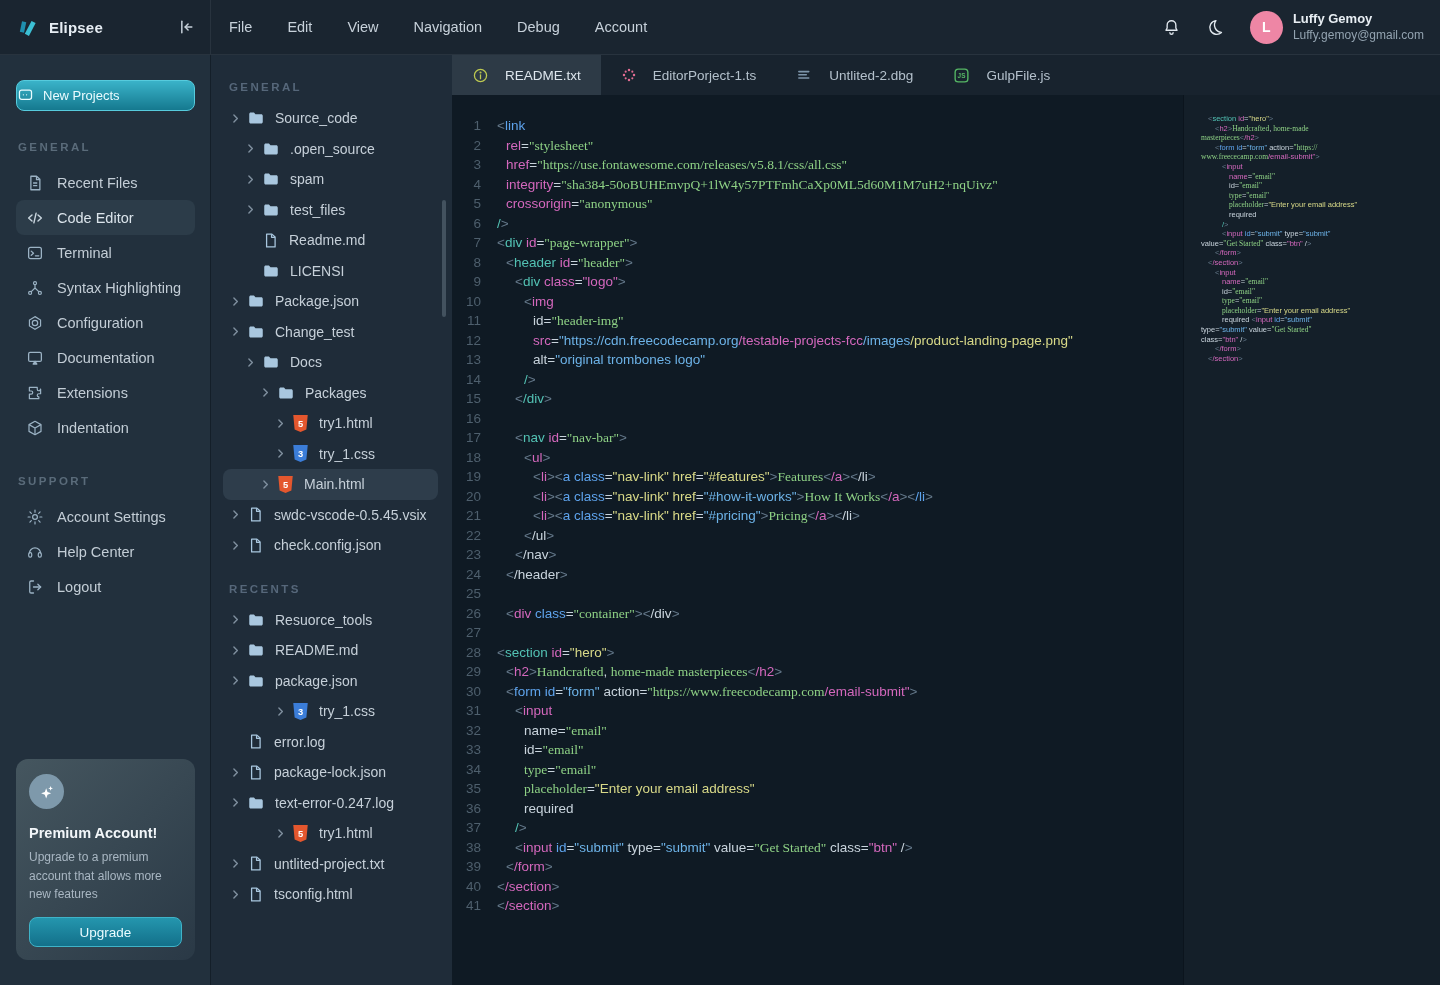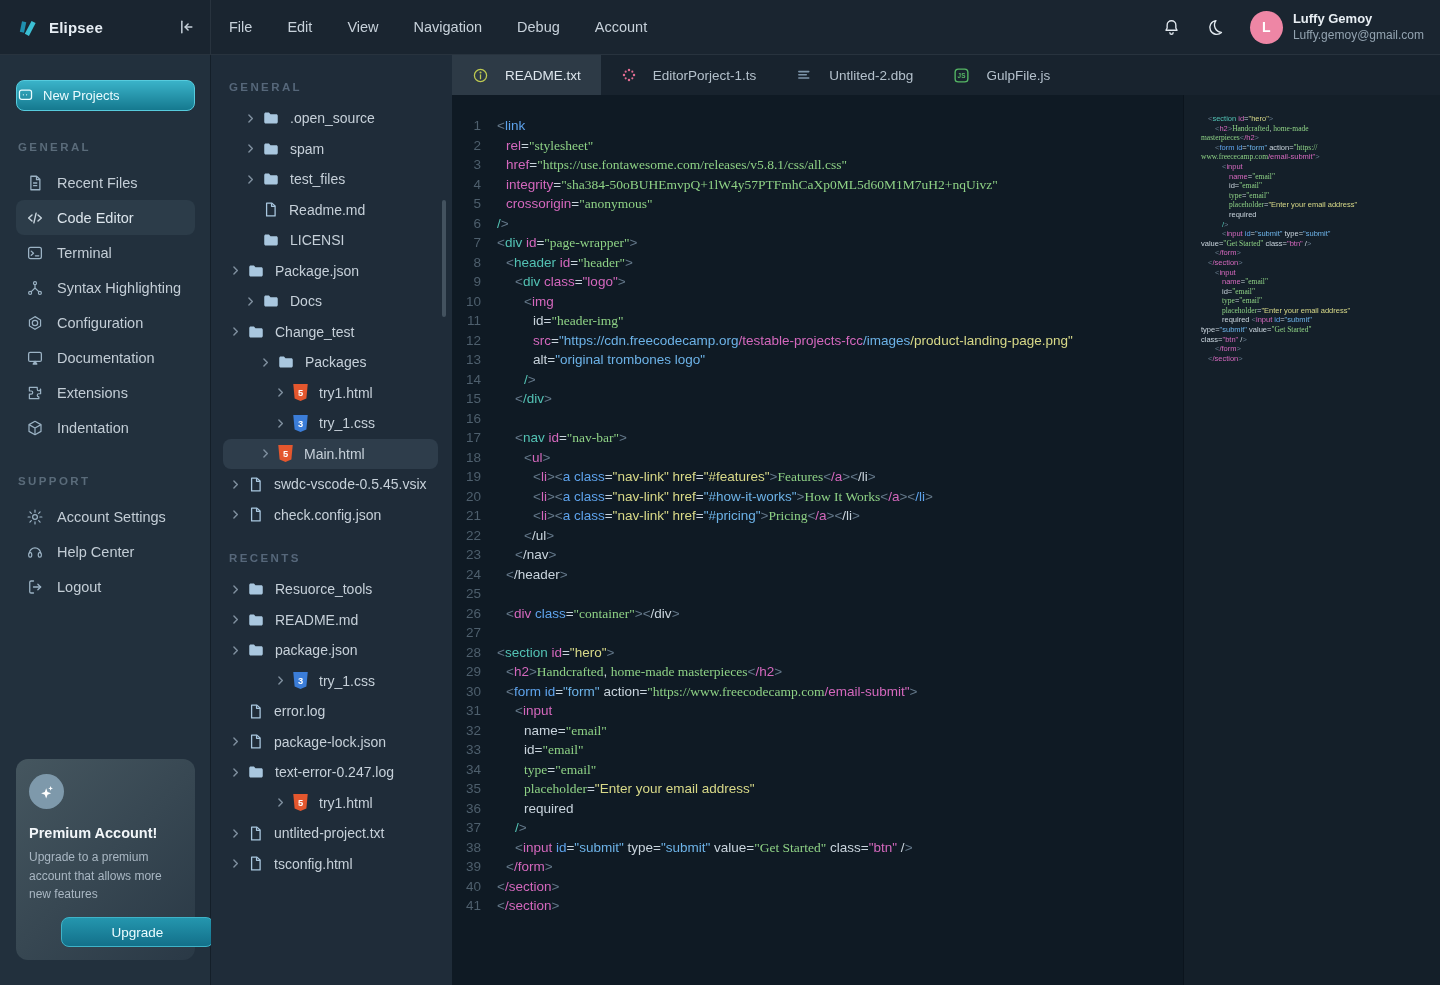--- a/index.html
+++ b/index.html
@@ -48,21 +48,21 @@
 
   .premium { margin-top:auto; border-radius:12px; padding:15px 13px 13px;
     background:linear-gradient(135deg,#46575f 0%,#36playing 0%,#3d4e5b 0%,#2a3946 85%);
     background:linear-gradient(135deg,#45565f,#2a3946); }
   .premium-icn { width:35px; height:35px; border-radius:50%; background:#7e99ab;
     display:flex; align-items:center; justify-content:center; }
   .premium-title { margin-top:16px; color:#f2f6f9; font-size:14.5px; font-weight:700; }
   .premium-body { margin-top:7px; color:#a9b7c3; font-size:12px; line-height:1.55; }
   .btn-upgrade { margin-top:13px; width:100%; height:30px; border-radius:8px; cursor:pointer;
     border:1px solid #3fb3c8; background:linear-gradient(180deg,#2496ae,#13708a);
-    color:#eafcff; font-size:13.5px; font-family:inherit;margin-left:32px; }
+    color:#eafcff; font-size:13.5px; font-family:inherit; }
 
   
   .filetree { width:241px; background:#1f2c39; padding-top:26px; position:relative;
     flex-shrink:0; overflow:hidden; }
   .tree-title { padding:0 0 10px 18px; font-size:11.5px; letter-spacing:2.4px;
     color:#56ure; color:#56677a; font-weight:600; }
   .tree-title.recents { padding-top:22px; }
   .tree-row { height:30.5px; display:flex; align-items:center; color:#c6d0d9;
     font-size:14px; cursor:pointer; }
   .tree-row.selected { background:#2e3d4b; border-radius:8px; margin:0 14px 0 12px; }
@@ -284,20 +284,33 @@
           </div>
         <div class="premium-title">Premium Account!</div>
         <div class="premium-body">Upgrade to a premium account that allows more new features</div>
         <button class="btn-upgrade">Upgrade</button>
       </div>
     </aside>
 
     <div class="filetree" id="filetree-slot">
       <div class="tree-scroll"></div>
     <div class="tree-title">GENERAL</div>
+        <div class="tree-row" style="padding-left: 18px;">
+          <span class="icn chev">
+            <svg width="11" height="11" viewBox="0 0 24 24" fill="none" stroke="#8191a0" stroke-width="3" stroke-linecap="round" stroke-linejoin="round">
+              <path d="m8.5 4.5 7.5 7.5-7.5 7.5"></path>
+            </svg>
+          </span>
+          <span class="icn">
+            <svg width="18" height="18" viewBox="0 0 24 24">
+              <path d="M3 6.8c0-1.1.9-2 2-2h4.3l2 2.3H19c1.1 0 2 .9 2 2v8.1c0 1.1-.9 2-2 2H5c-1.1 0-2-.9-2-2z" fill="#a9c7df"></path>
+            </svg>
+          </span>
+          <span class="tree-label">Source_code</span>
+        </div>
         <div class="tree-row" style="padding-left: 33px;">
           <span class="icn chev">
             <svg width="11" height="11" viewBox="0 0 24 24" fill="none" stroke="#8191a0" stroke-width="3" stroke-linecap="round" stroke-linejoin="round">
               <path d="m8.5 4.5 7.5 7.5-7.5 7.5"></path>
             </svg>
           </span>
           <span class="icn">
             <svg width="18" height="18" viewBox="0 0 24 24">
               <path d="M3 6.8c0-1.1.9-2 2-2h4.3l2 2.3H19c1.1 0 2 .9 2 2v8.1c0 1.1-.9 2-2 2H5c-1.1 0-2-.9-2-2z" fill="#a9c7df"></path>
             </svg>
@@ -355,45 +368,45 @@
               <path d="m8.5 4.5 7.5 7.5-7.5 7.5"></path>
             </svg>
           </span>
           <span class="icn">
             <svg width="18" height="18" viewBox="0 0 24 24">
               <path d="M3 6.8c0-1.1.9-2 2-2h4.3l2 2.3H19c1.1 0 2 .9 2 2v8.1c0 1.1-.9 2-2 2H5c-1.1 0-2-.9-2-2z" fill="#a9c7df"></path>
             </svg>
           </span>
           <span class="tree-label">Package.json</span>
         </div>
+        <div class="tree-row" style="padding-left: 18px;">
+          <span class="icn chev">
+            <svg width="11" height="11" viewBox="0 0 24 24" fill="none" stroke="#8191a0" stroke-width="3" stroke-linecap="round" stroke-linejoin="round">
+              <path d="m8.5 4.5 7.5 7.5-7.5 7.5"></path>
+            </svg>
+          </span>
+          <span class="icn">
+            <svg width="18" height="18" viewBox="0 0 24 24">
+              <path d="M3 6.8c0-1.1.9-2 2-2h4.3l2 2.3H19c1.1 0 2 .9 2 2v8.1c0 1.1-.9 2-2 2H5c-1.1 0-2-.9-2-2z" fill="#a9c7df"></path>
+            </svg>
+          </span>
+          <span class="tree-label">Change_test</span>
+        </div>
         <div class="tree-row" style="padding-left: 33px;">
           <span class="icn chev">
             <svg width="11" height="11" viewBox="0 0 24 24" fill="none" stroke="#8191a0" stroke-width="3" stroke-linecap="round" stroke-linejoin="round">
               <path d="m8.5 4.5 7.5 7.5-7.5 7.5"></path>
             </svg>
           </span>
           <span class="icn">
             <svg width="18" height="18" viewBox="0 0 24 24">
               <path d="M3 6.8c0-1.1.9-2 2-2h4.3l2 2.3H19c1.1 0 2 .9 2 2v8.1c0 1.1-.9 2-2 2H5c-1.1 0-2-.9-2-2z" fill="#a9c7df"></path>
             </svg>
           </span>
           <span class="tree-label">Docs</span>
-        </div>
-        <div class="tree-row" style="padding-left: 18px;">
-          <span class="icn chev">
-            <svg width="11" height="11" viewBox="0 0 24 24" fill="none" stroke="#8191a0" stroke-width="3" stroke-linecap="round" stroke-linejoin="round">
-              <path d="m8.5 4.5 7.5 7.5-7.5 7.5"></path>
-            </svg>
-          </span>
-          <span class="icn">
-            <svg width="18" height="18" viewBox="0 0 24 24">
-              <path d="M3 6.8c0-1.1.9-2 2-2h4.3l2 2.3H19c1.1 0 2 .9 2 2v8.1c0 1.1-.9 2-2 2H5c-1.1 0-2-.9-2-2z" fill="#a9c7df"></path>
-            </svg>
-          </span>
-          <span class="tree-label">Change_test</span>
         </div>
         <div class="tree-row" style="padding-left: 48px;">
           <span class="icn chev">
             <svg width="11" height="11" viewBox="0 0 24 24" fill="none" stroke="#8191a0" stroke-width="3" stroke-linecap="round" stroke-linejoin="round">
               <path d="m8.5 4.5 7.5 7.5-7.5 7.5"></path>
             </svg>
           </span>
           <span class="icn">
             <svg width="18" height="18" viewBox="0 0 24 24">
               <path d="M3 6.8c0-1.1.9-2 2-2h4.3l2 2.3H19c1.1 0 2 .9 2 2v8.1c0 1.1-.9 2-2 2H5c-1.1 0-2-.9-2-2z" fill="#a9c7df"></path>

